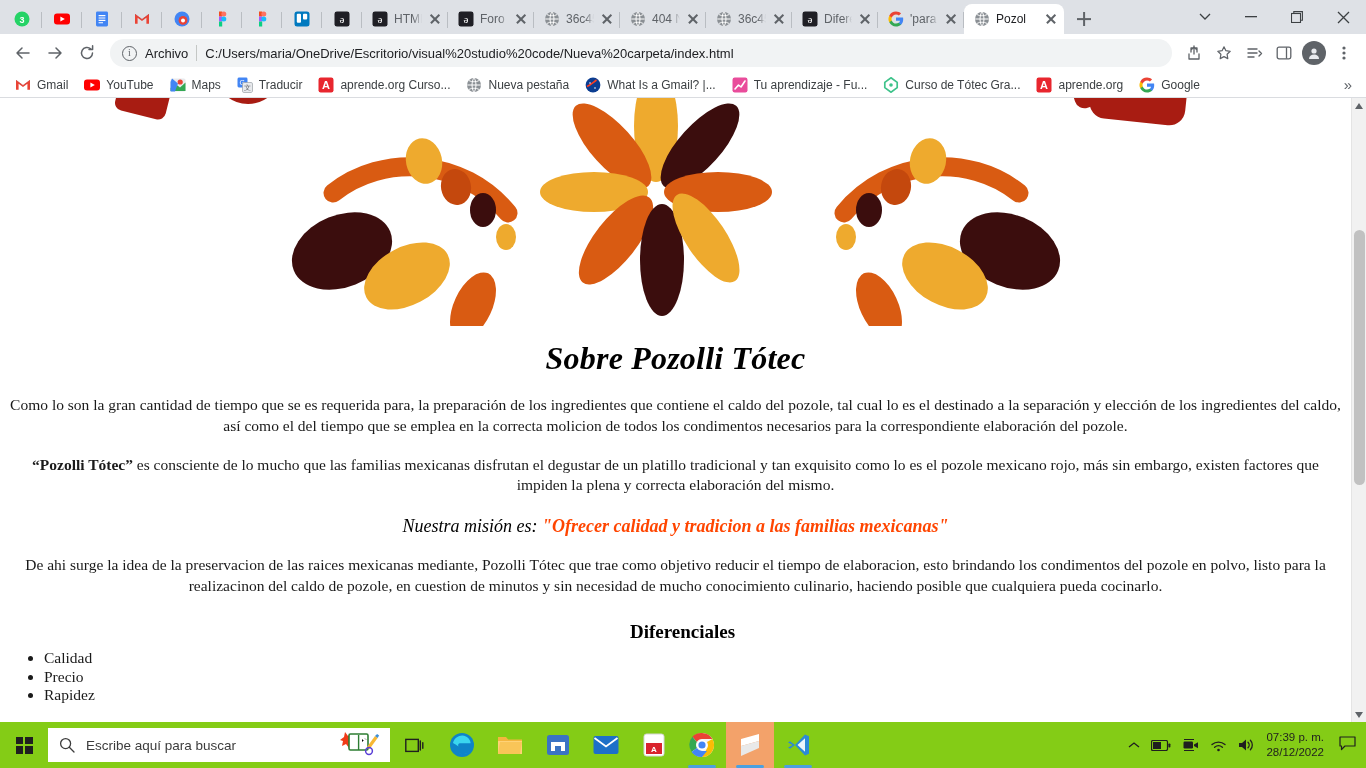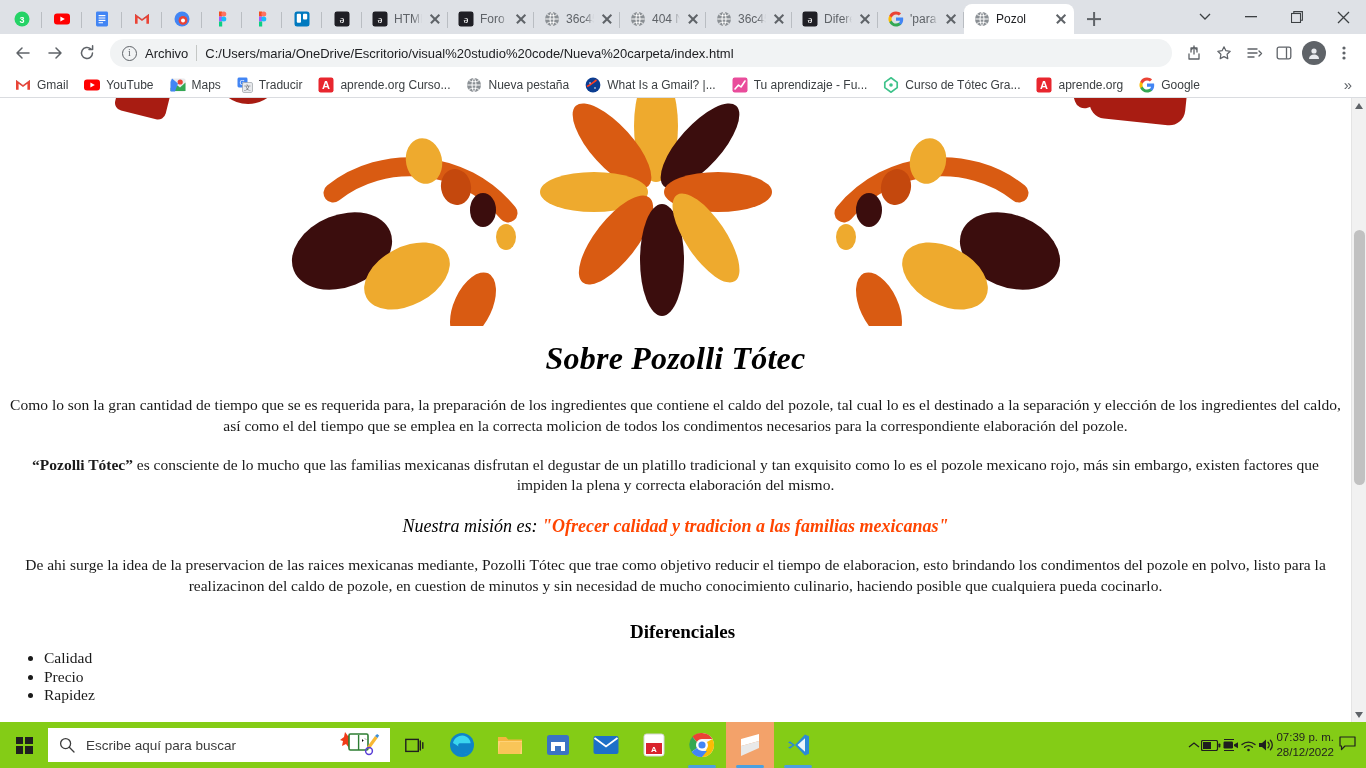--- a/index.html
+++ b/index.html
@@ -21,21 +21,21 @@
   }
   .tab {
     height: 30px; display: flex; align-items: center;
     padding: 0 6px 0 10px; gap: 6px;
     border-radius: 8px 8px 0 0;
     font-size: 12px; color: #3c4043;
     position: relative; flex: 0 0 auto;
   }
   .tab.pinned { width: 40px; justify-content: center; padding: 0; }
   .tab.normal { width: 86px; }
-  .tab.active { background:#ffffff; width: 110px; }
+  .tab.active { background:#ffffff; width: 100px; }
   .tab:not(.active):not(.pinned)::after,
   .tab.pinned:not(:last-child)::after {
     content:""; position:absolute; right:0; top:8px; height:16px; width:1px; background:#b9bdc2;
   }
   .tab.active::after { display:none; }
   .tab-fav { width:16px; height:16px; flex:0 0 16px; display:flex; align-items:center; justify-content:center; border-radius:3px; font-size:11px; overflow:hidden;}
   .tab-title {
     font-size: 12px; white-space: nowrap; overflow: hidden;
     flex: 1 1 auto; color:#5f6368;
     -webkit-mask-image: linear-gradient(to right, #000 70%, transparent 100%);
@@ -125,21 +125,21 @@
   .winlogo i { background:#1f1f1f; display:block; }
   .searchbox {
     width:342px; height:34px; background:#ffffff; display:flex; align-items:center; gap:10px;
     padding:0 10px; font-size:13.5px; color:#3c3c3c; position:relative; flex:0 0 342px;
   }
   .searchbox .s-icon { width:18px; height:18px; flex:0 0 18px; display:flex; align-items:center; justify-content:center;}
   .sb-img { margin-left:auto; font-size:17px; flex:0 0 auto; }
   .tb-app { width:48px; height:46px; display:flex; align-items:center; justify-content:center; position:relative; flex:0 0 48px;}
   .tb-app.running::after { content:""; position:absolute; bottom:0; left:10px; right:10px; height:3px; background:#4aa0e0; border-radius:2px;}
   .tb-app.active { background:#f3a26a; }
-  .tray { margin-left:auto; display:flex; align-items:center; gap:1px; padding-right:10px; color:#1f1f1f; }
+  .tray { margin-left:auto; display:flex; align-items:center; gap:11px; padding-right:10px; color:#1f1f1f; }
   .tray-i { font-size:13px; display:flex; align-items:center; justify-content:center; }
   .clock { font-size:11.5px; line-height:1.32; text-align:center; color:#1f1f1f; font-family:"Liberation Sans", sans-serif; }
   .notif { font-size:15px; padding-left:4px; }
 </style>
 </head>
 <body>
 
 <div class="browser">
 
   <div class="tabstrip">

